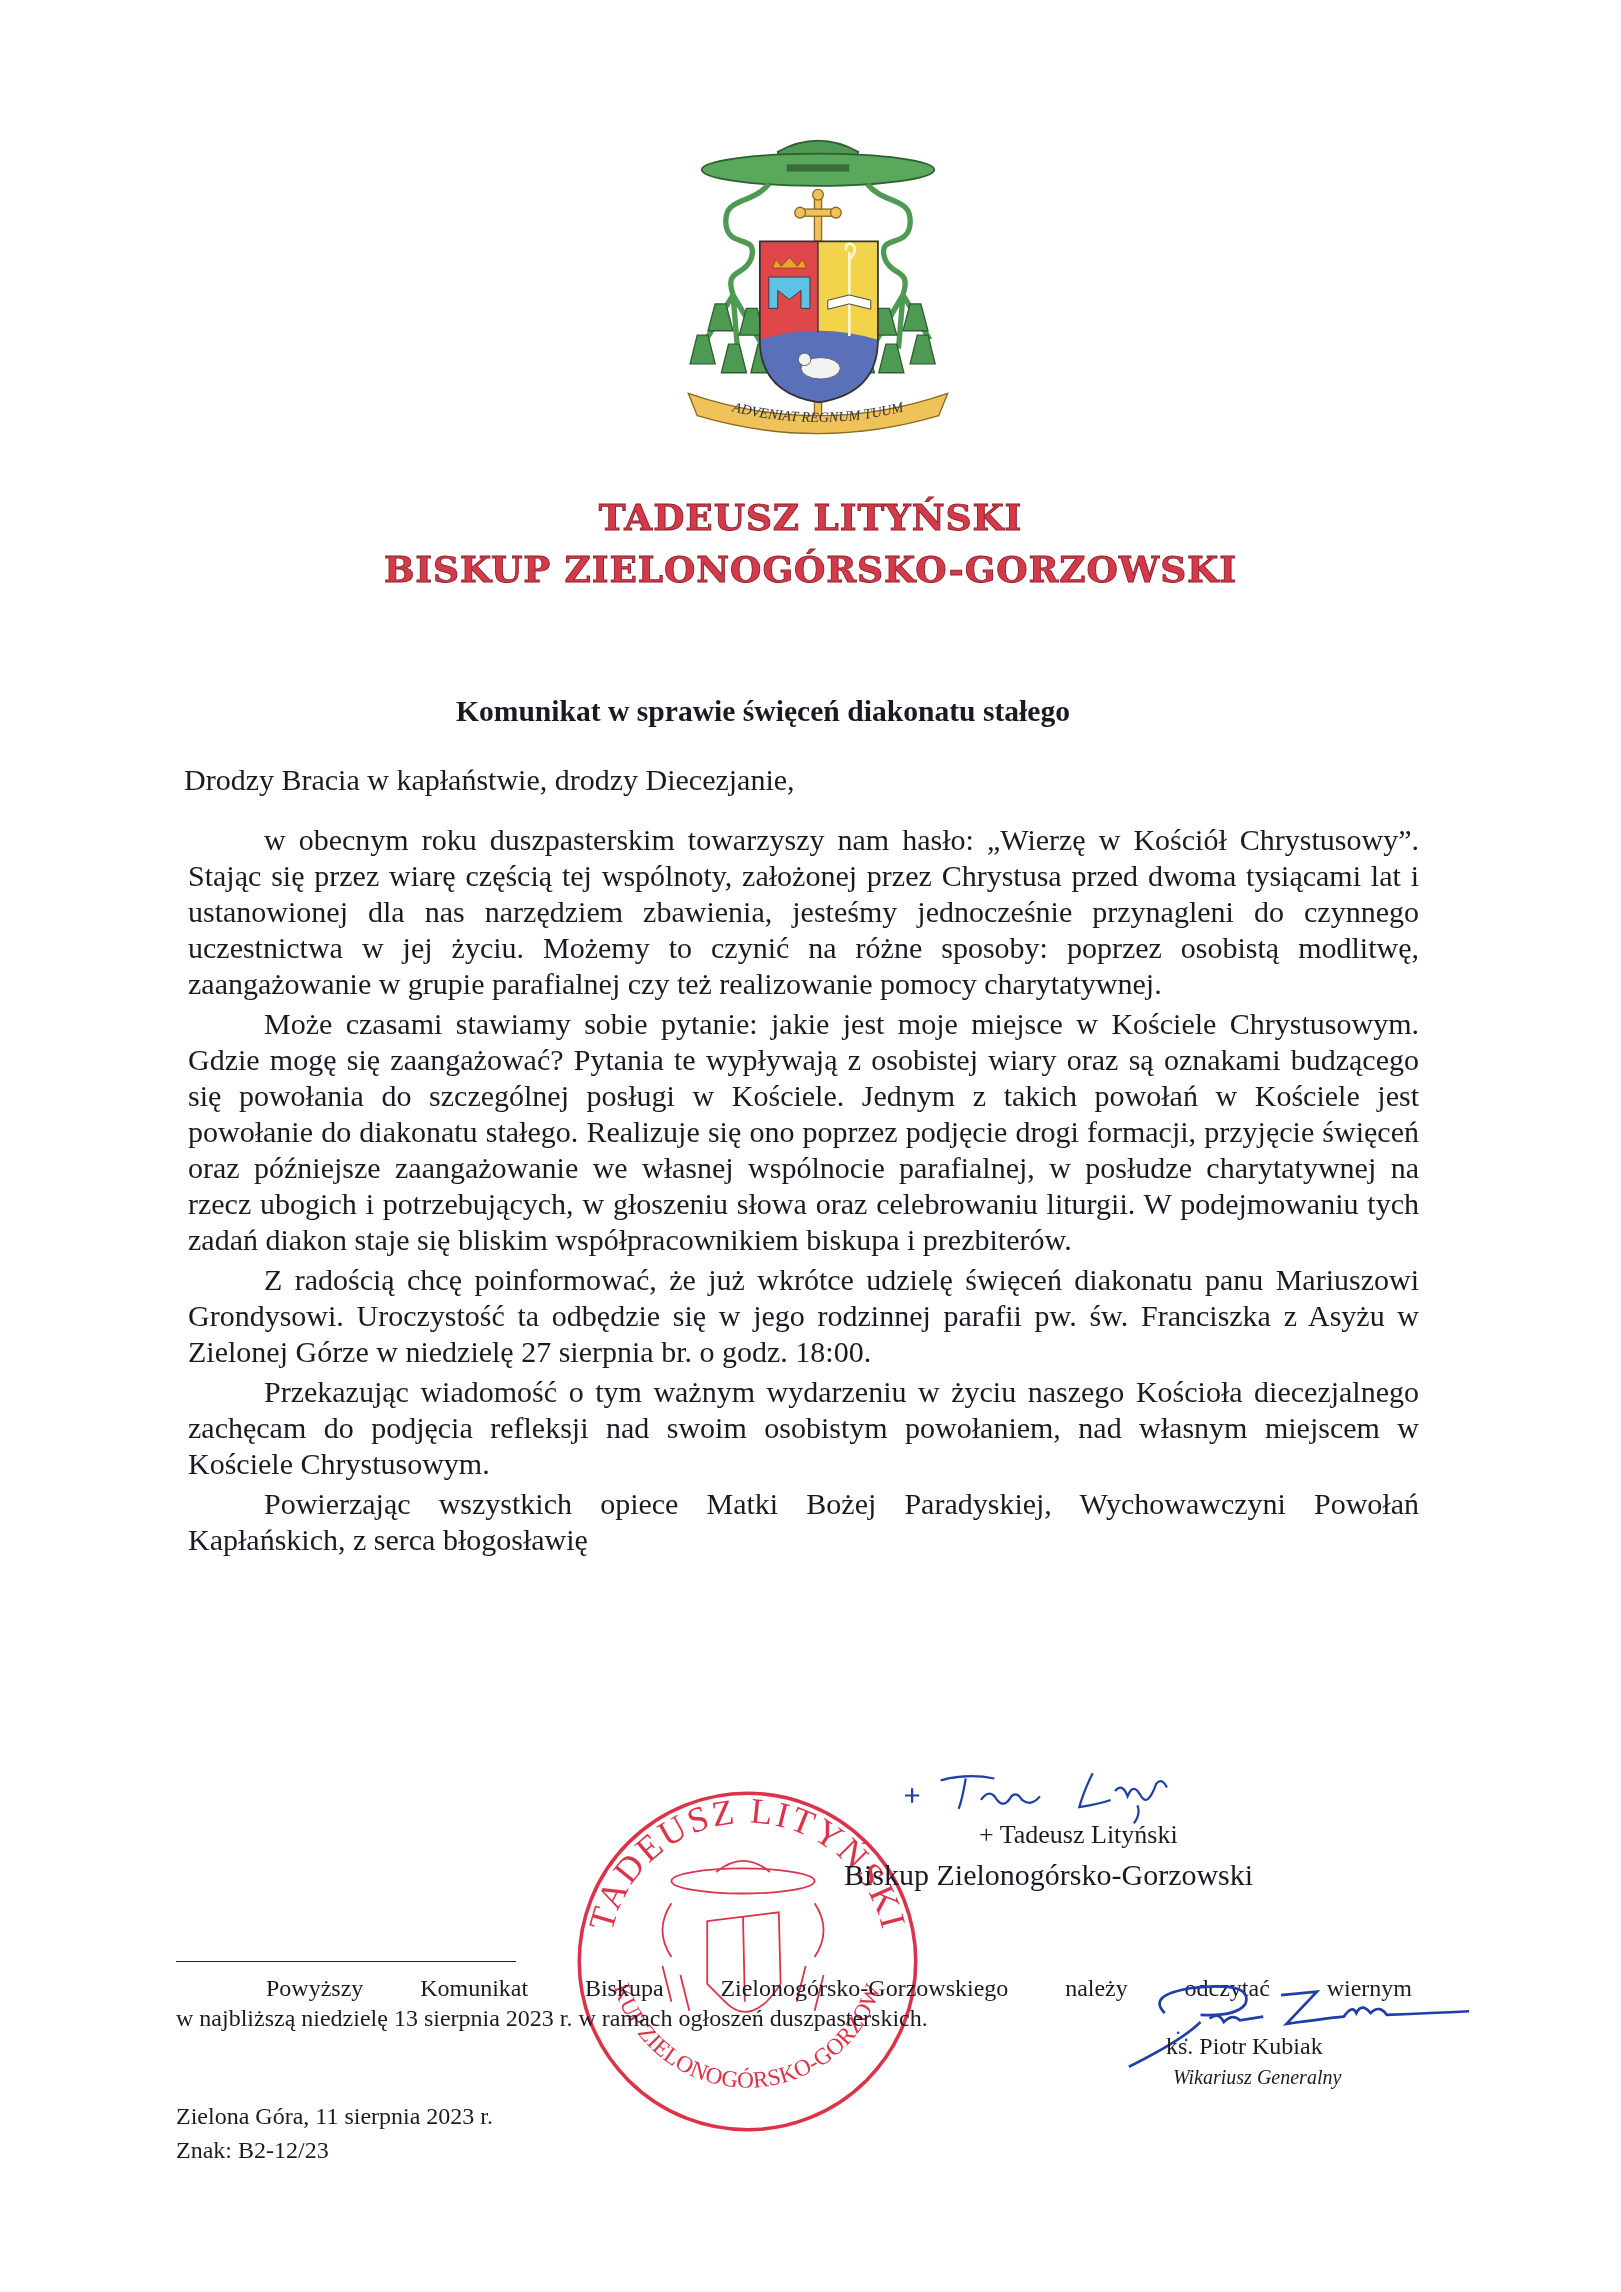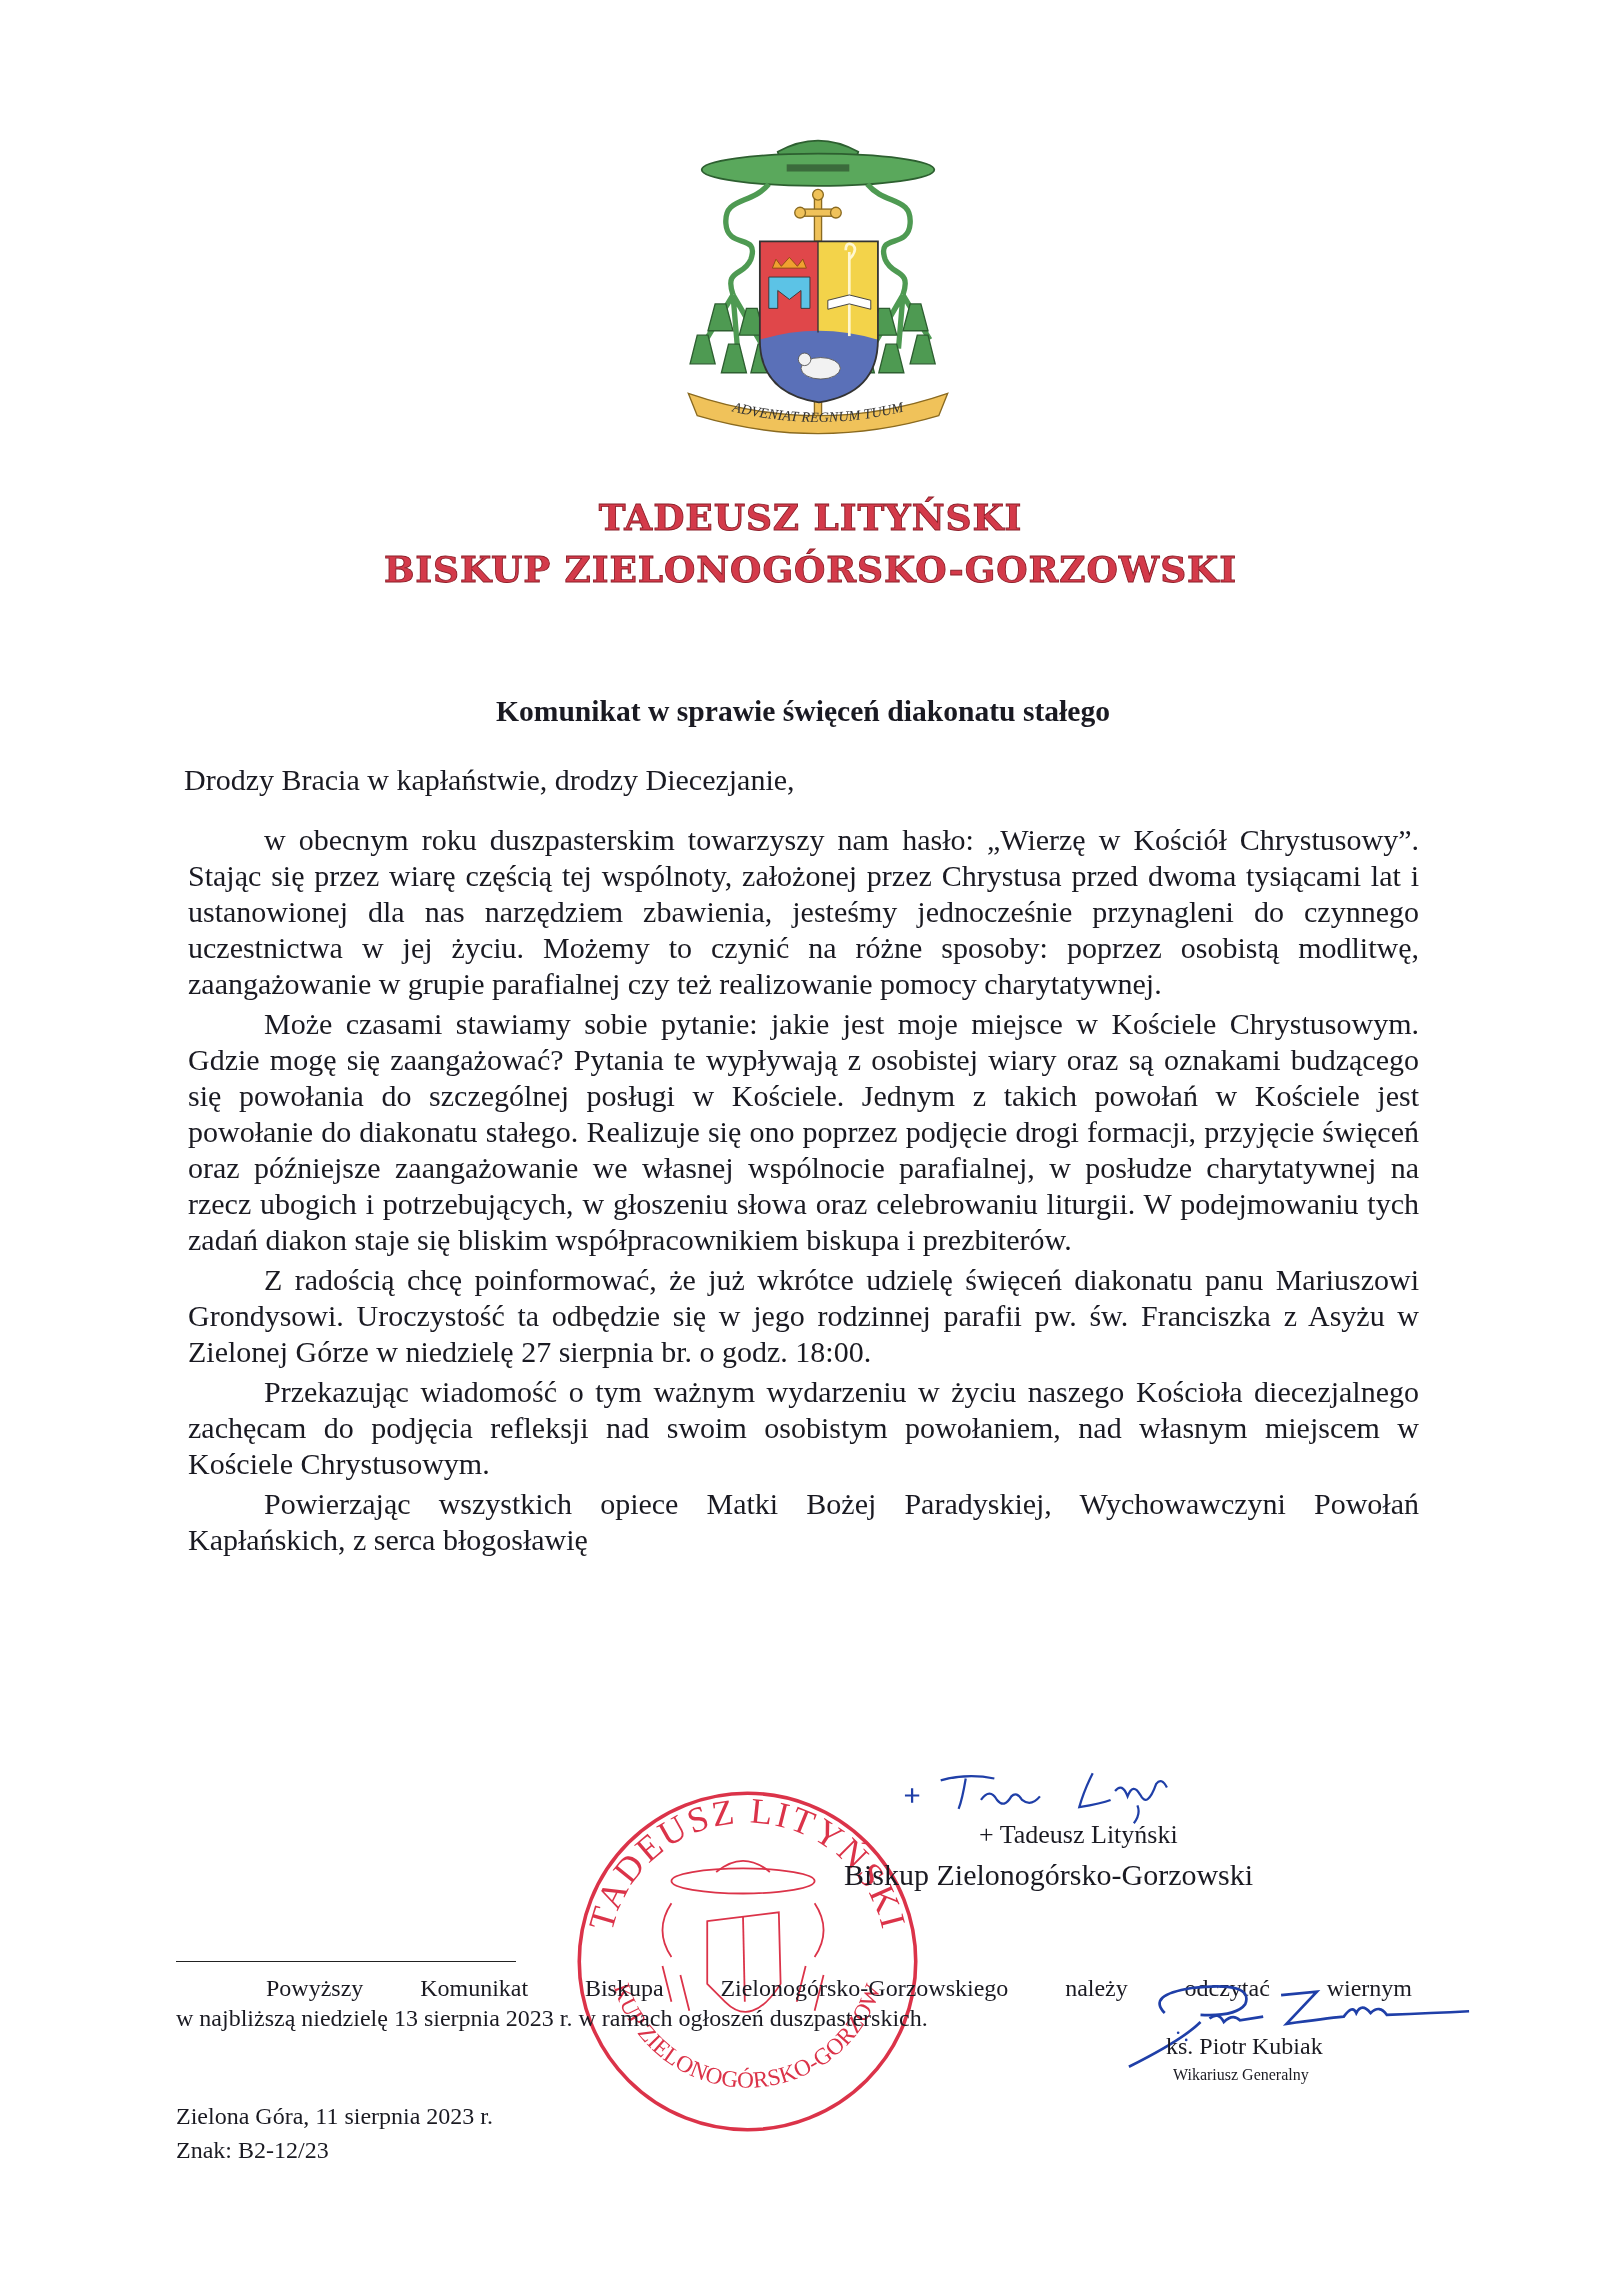--- a/index.html
+++ b/index.html
@@ -2,41 +2,41 @@
 <html style="font-size:14.3px"><head>
 <meta charset="utf-8">
 <style>
   html, body { margin: 0; padding: 0; background: #ffffff; }
   body { width: 1621px; height: 2293px; position: relative; overflow: hidden; font-family: "Liberation Serif", "DejaVu Serif", serif; color: #1a1a22; }
 
   .coat { position: absolute; left: 670px; top: 125px; width: 296px; height: 322px; }
   .header-names { position: absolute; left: 0; width: 1621px; top: 491px; text-align: center; }
   .header-line { font-family: "DejaVu Serif", "Liberation Serif", serif; font-weight: bold; color: #d43a4a; font-size: 36px; letter-spacing: 0.9px; -webkit-text-stroke: 0.9px #8b1e28; line-height: 52px; }
 
-  .doc-title { position: absolute; left: 0; width: 1526px; top: 695px; text-align: center; font-weight: bold; font-size: 29.6px; margin-left: 40px; }
+  .doc-title { position: absolute; left: 0; width: 1526px; top: 695px; text-align: center; font-weight: bold; font-size: 29.6px; }
   .salutation { position: absolute; left: 184px; top: 763px; font-size: 30px; }
 
   .body-text { position: absolute; left: 184px; top: 822px; width: 1239px; font-size: 30px; line-height: 36px; text-align: justify; }
   .body-text p { margin: 4px; text-indent: 76px; }
   .body-text p.first { margin-top: 0; }
 
   .sig-handwritten { position: absolute; left: 896px; top: 1764px; width: 304px; height: 63px; }
   .sig-name { position: absolute; left: 979px; top: 1820px; font-size: 26px; }
   .sig-title { position: absolute; left: 844px; top: 1858px; font-size: 30px; }
 
   .stamp { position: absolute; left: 573px; top: 1787px; width: 349px; height: 349px; opacity: 0.92; }
 
   .rule { position: absolute; left: 176px; top: 1961px; width: 340px; height: 0; border-top: 1.8px solid #222; }
   .note1 { position: absolute; left: 176px; top: 1973px; width: 1236px; font-size: 24px; line-height: 30px; }
   .note1 .row1 { display: flex; justify-content: space-between; width: 1236px; }
   .note1 .row1 span { white-space: nowrap; text-align: right; }
 
   .sig2 { position: absolute; left: 1111px; top: 1977px; width: 376px; height: 99px; }
   .sig2-name { position: absolute; left: 1154px; top: 2033px; font-size: 24px; margin-left: 12px; }
-  .sig2-title { position: absolute; left: 1173px; top: 2066px; font-size: 16px; }
+  .sig2-title { position: absolute; left: 1173px; top: 2066px; font-size: 20px; font-style: italic; }
 
   .place-date { position: absolute; left: 176px; top: 2103px; font-size: 24px; }
   .ref-number { position: absolute; left: 176px; top: 2137px; font-size: 24px; }
 </style>
 </head>
 <body>
 
 <svg class="coat" viewBox="0 0 330 360">
 
   <g>

